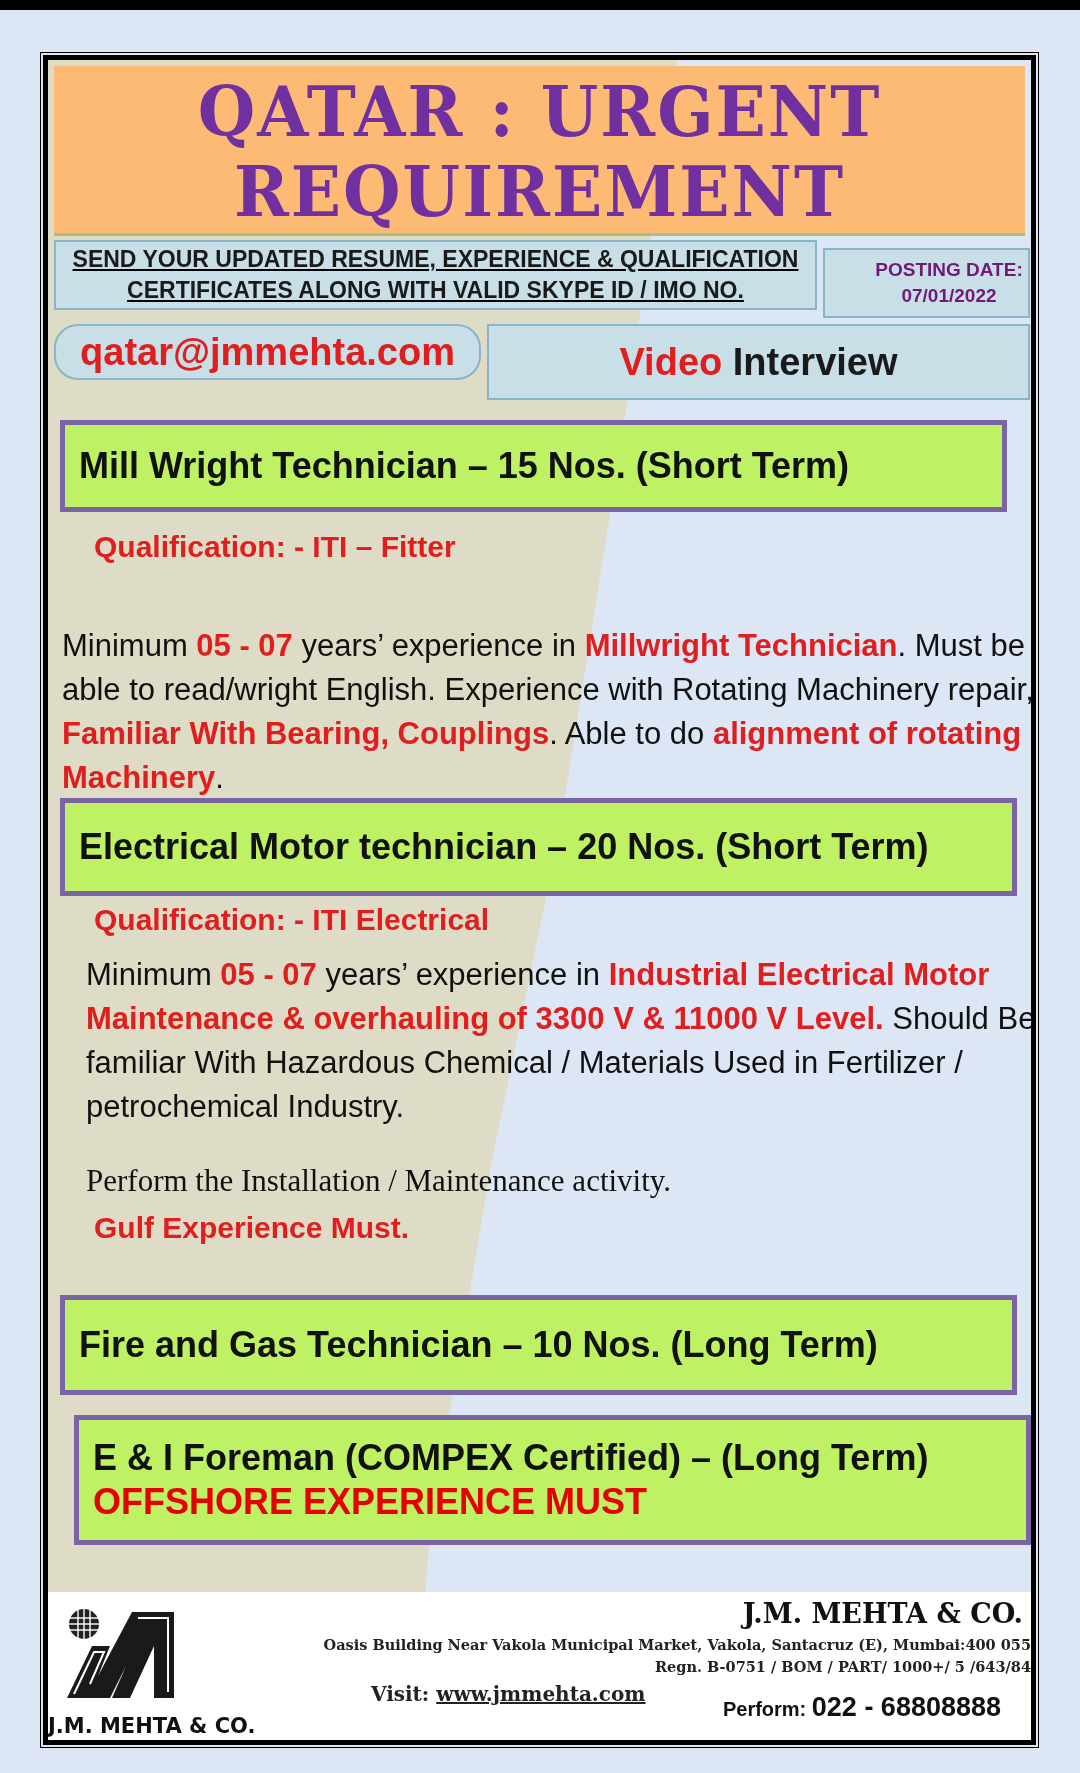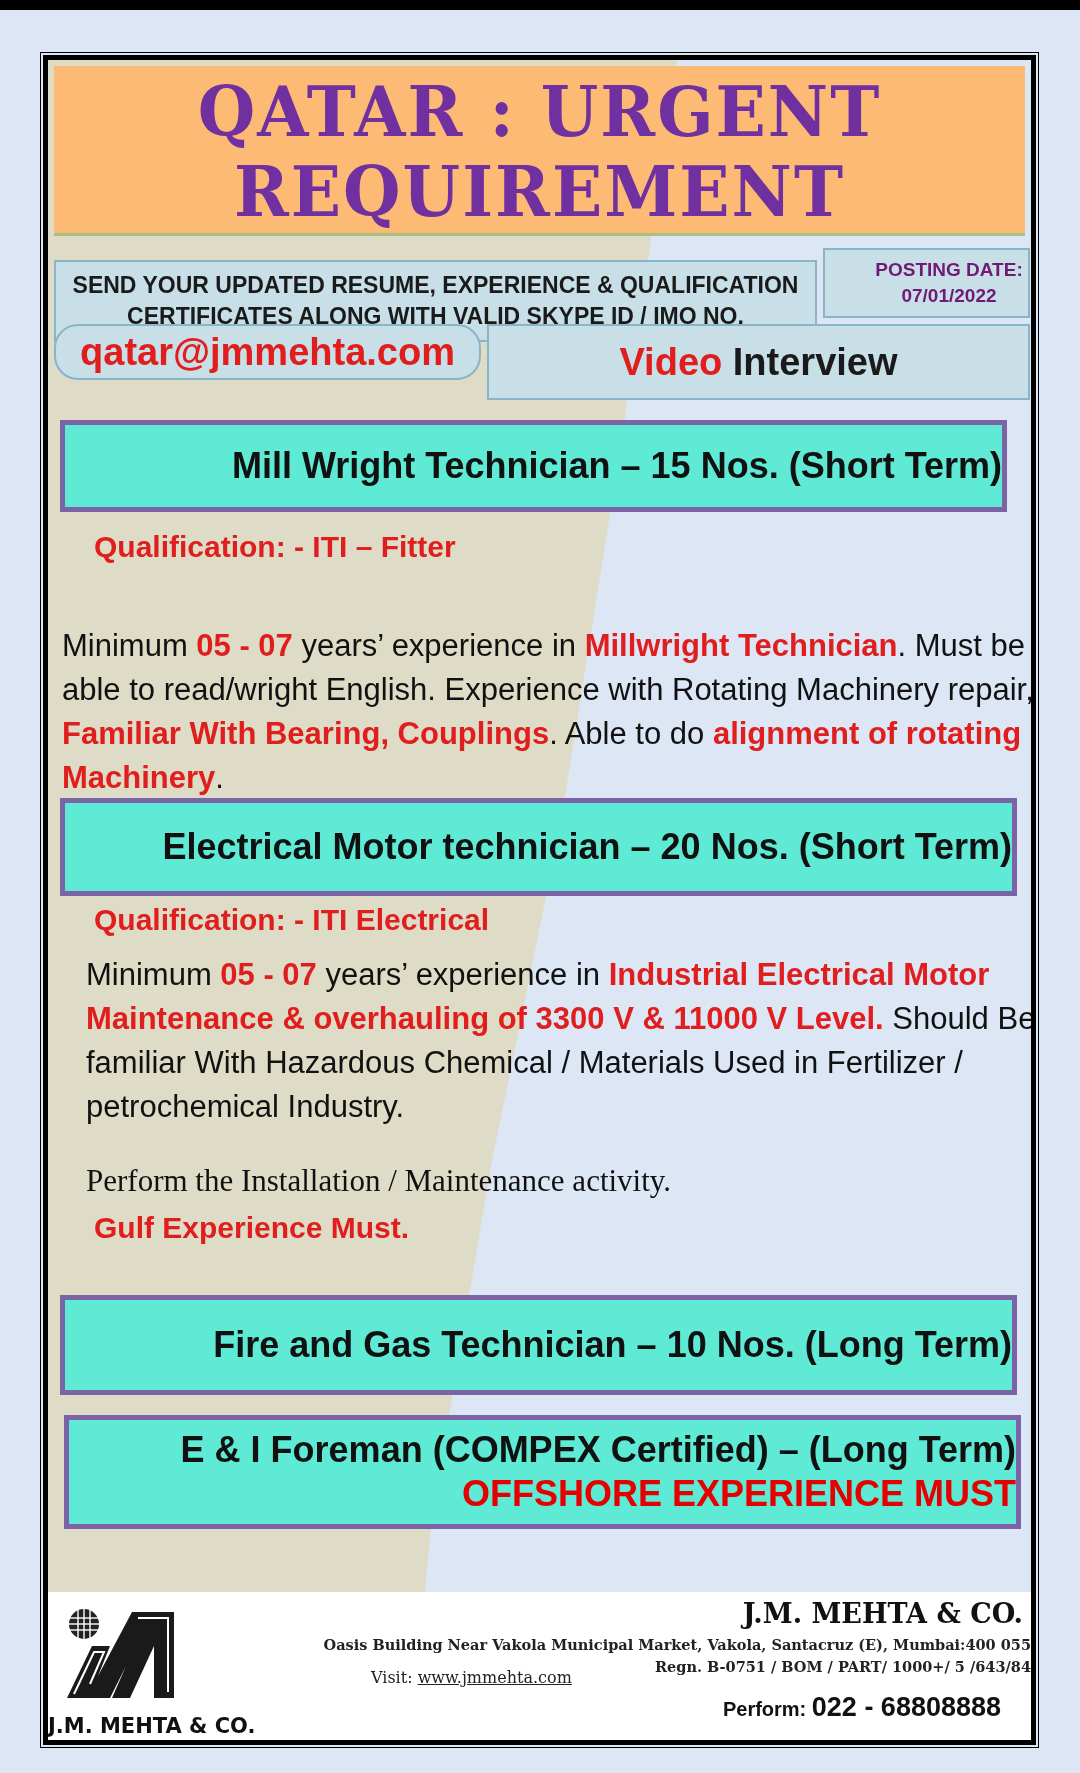--- a/index.html
+++ b/index.html
@@ -27,60 +27,60 @@
   .title-line {
     font-family:"DejaVu Serif", serif; font-weight:bold; color:#7030a0;
     font-size:66px; line-height:80px; letter-spacing:2px;
     transform:scaleY(1.05);
   }
   .title-line.l1 { margin-top:6px; }
   .box {
     position:absolute; background:#c8dfe8; border:2px solid #8ab4c8;
     box-sizing:border-box; display:flex; align-items:center; justify-content:center; text-align:center;
   }
-  .send-box { left:6px; top:200px; width:763px; height:82px; }
+  .send-box { left:6px; top:180px; width:763px; height:70px;text-decoration:underline; }
   .send-text { font-weight:bold; font-size:23px; line-height:31px; color:#1a1a1a; }
   .date-box { left:775px; top:188px; width:207px; height:70px; flex-direction:column; }
   .date-text { font-weight:bold; font-size:19px; line-height:26px; color:#701a75;margin-left:45px; }
   .email-box { left:6px; top:264px; width:427px; height:56px;border-radius:24px; }
   .email-text { font-weight:bold; font-size:38px; color:#e01e1e; }
   .video-box { left:439px; top:264px; width:543px; height:76px; }
   .video-text { font-weight:bold; font-size:38px; color:#1a1a1a; }
   .video-text .red { color:#e01e1e; }
 
   .job {
-    position:absolute; background:#5eead4; border:5px solid #7b64a6;
-    box-sizing:border-box; padding-left:24px; display:flex; flex-direction:column; justify-content:center;text-align:right;
+    position:absolute; background:#bef264; border:5px solid #7b64a6;
+    box-sizing:border-box; padding-left:14px; display:flex; flex-direction:column; justify-content:center;
   }
   .job-title { font-weight:bold; font-size:36px; color:#111; line-height:44px; }
   .job-sub { font-weight:bold; font-size:36px; color:#e60000; line-height:44px; }
   .job1 { left:12px; top:360px; width:947px; height:92px; }
   .job2 { left:12px; top:738px; width:957px; height:98px; }
   .job3 { left:12px; top:1235px; width:957px; height:100px; }
-  .job4 { left:16px; top:1355px; width:957px; height:114px; }
+  .job4 { left:26px; top:1355px; width:957px; height:130px; }
 
   .qual { position:absolute; font-weight:bold; font-size:30px; color:#e01e1e;margin-left:8px; }
   .para { position:absolute; font-size:31px; line-height:44px; color:#111; }
   .para b { color:#e01e1e; font-weight:bold; }
   .q1 { left:38px; top:470px; }
   .p1 { left:14px; top:520px; width:980px;margin-top:44px; }
   .q2 { left:38px; top:843px; }
   .p2 { left:38px; top:893px; width:950px; }
   .p3 { left:38px; top:1099px; width:950px;font-family:Liberation Serif, serif; }
   .q3 { left:38px; top:1151px; }
 
   .footer {
     position:absolute; left:0; bottom:0; width:100%; height:148px; background:#fff;
   }
   .logo { position:absolute; left:14px; top:14px; width:116px; height:100px; }
   .logo-caption { position:absolute; left:0; bottom:2px; font-weight:bold; font-size:21px; color:#111; font-family:"DejaVu Sans", sans-serif; }
   .company { position:absolute; right:8px; top:6px; font-family:"DejaVu Serif", serif; font-weight:bold; font-size:27px; color:#111; }
   .address { position:absolute; right:0; top:44px; font-family:"DejaVu Serif", serif; font-weight:bold; font-size:14.5px; color:#222; white-space:nowrap; }
   .regn { position:absolute; right:0; top:66px; font-family:"DejaVu Serif", serif; font-weight:bold; font-size:14.5px; color:#222; white-space:nowrap; }
-  .visit { position:absolute; left:323px; top:76px; font-family:"DejaVu Serif", serif; font-weight:normal; font-size:16px; color:#222; }
+  .visit { position:absolute; left:323px; top:90px; font-family:"DejaVu Serif", serif; font-weight:bold; font-size:20px; color:#222; }
   .visit a { color:#222; text-decoration:underline; }
   .contact { position:absolute; right:30px; top:100px; font-weight:bold; color:#111; }
   .contact .lbl { font-size:20px; }
   .contact .num { font-size:27px; }
 </style>
 </head>
 <body>
 
 <div class="topbar"></div>
 

